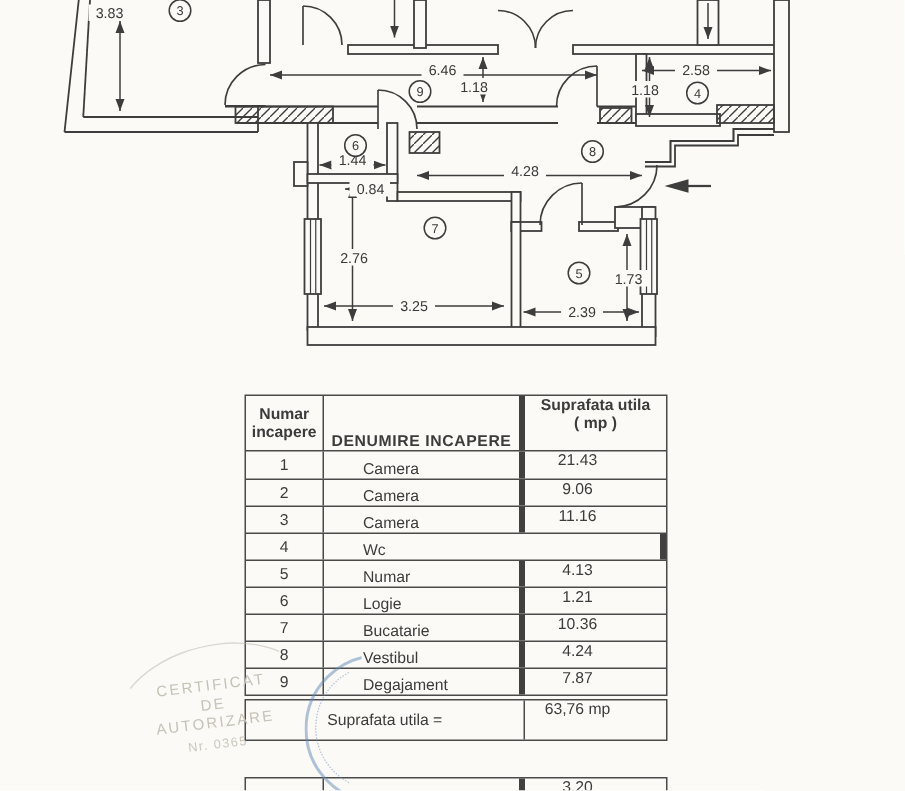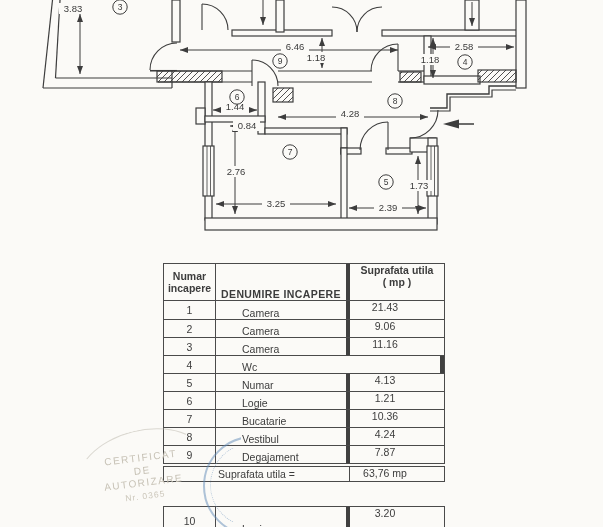--- a/index.html
+++ b/index.html
@@ -291,21 +291,21 @@
         <div class="trow">
           <div class="c1">9</div>
           <div class="c2">
               <span>Degajament</span>
             </div>
           <div class="c3">7.87</div>
         </div>
       </div>
     </div>
 
-    <div class="tblock gap trow" style="height:16px;">
+    <div class="tblock gap trow" style="height:28px;">
       <div class="merged">Suprafata utila =</div>
       <div class="c3">63,76 mp</div>
     </div>
 
     <div class="tblock gap trow" style="height:30px;margin-top:24px;">
       <div class="c1">10</div>
       <div class="c2">
           <span>Logie</span>
         </div>
       <div class="c3">3.20</div>

